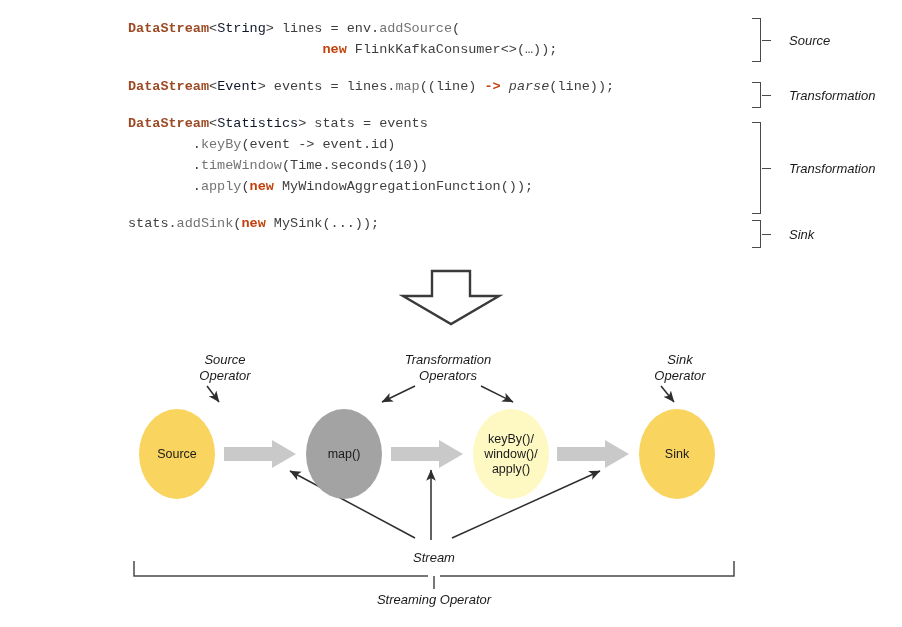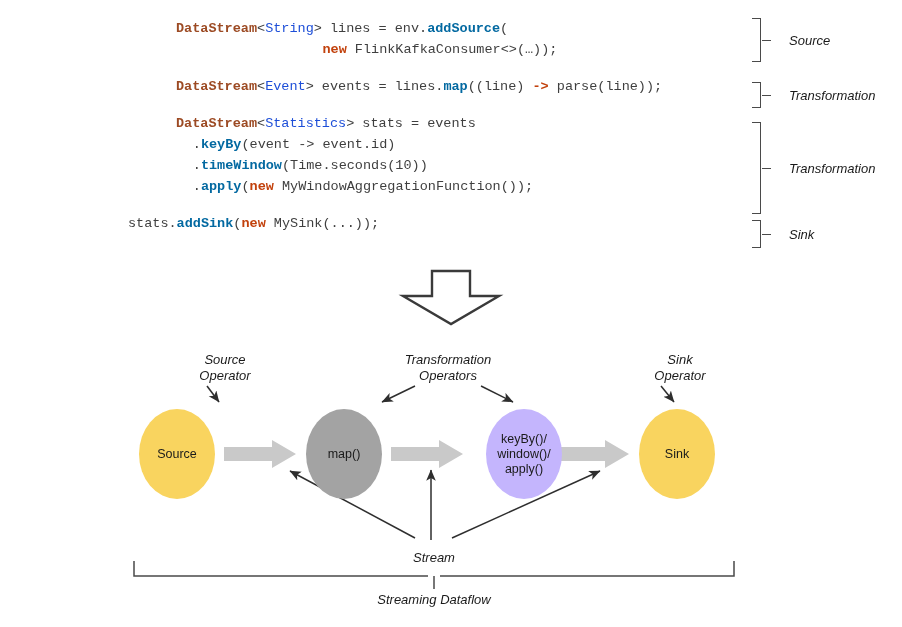--- a/index.html
+++ b/index.html
@@ -23,25 +23,25 @@
     top: 18px;
     width: 620px;
     font-family: "Liberation Mono", "DejaVu Sans Mono", monospace;
     font-size: 13.5px;
     line-height: 21px;
     color: #3f3f3f;
     white-space: pre;
   }
   .code-line { white-space: pre; }
   .code-gap { height: 16px; }
-  .tok-type   { color: #9c4a23; font-weight: bold; margin-left: 48px; }
-  .tok-gen    { color: #1d4ed8; }
+  .tok-type   { color: #9c4a23; font-weight: bold; }
+  .tok-gen    { color: #0f172a; }
   .tok-kw     { color: #c2410c; font-weight: bold; }
-  .tok-method { color: #0369a1; font-weight: bold; }
-  .tok-italic { }
+  .tok-method { color: #737373; font-weight: normal; }
+  .tok-italic { font-style: italic; }
   .tok-plain  { color: #3f3f3f; }
 
   
   .brace-row {
     position: absolute;
     display: flex;
     align-items: center;
   }
   .brace {
     position: relative;
@@ -178,35 +178,35 @@
     <line x1="434" y1="576" x2="434" y2="589" stroke="#4a4a4a" stroke-width="1.5"></line>
   </svg>
 
   <div id="nodes">
       <div class="node-circle" style="left: 139px; top: 409px; background: rgb(249, 212, 95);">
         <span style="white-space: pre-line;">Source</span>
       </div>
       <div class="node-circle" style="left: 306px; top: 409px; background: #a3a3a3;">
         <span style="white-space: pre-line;">map()</span>
       </div>
-      <div class="node-circle" style="left: 486px; top: 409px; background: #c4b5fd;">
+      <div class="node-circle" style="left: 473px; top: 409px; background: #fef9c3;">
         <span style="white-space: pre-line;">keyBy()/
 window()/
 apply()</span>
       </div>
       <div class="node-circle" style="left: 639px; top: 409px; background: rgb(249, 212, 95);">
         <span style="white-space: pre-line;">Sink</span>
       </div>
     </div>
   <div id="op-labels">
       <div class="diag-label" style="left: 165px; top: 352px; width: 120px;">Source
 Operator</div>
       <div class="diag-label" style="left: 368px; top: 352px; width: 160px;">Transformation
 Operators</div>
       <div class="diag-label" style="left: 620px; top: 352px; width: 120px;">Sink
 Operator</div>
     </div>
 
   <div class="diag-label" style="left:374px; top:538px; width:120px;margin-top:12px;">Stream</div>
 
-  <div class="diag-label" style="left:374px; top:592px; width:120px;">Streaming Dataflow</div>
+  <div class="diag-label" style="left:374px; top:592px; width:120px;">Streaming Operator</div>
 
 </div>
 
 </body></html>

